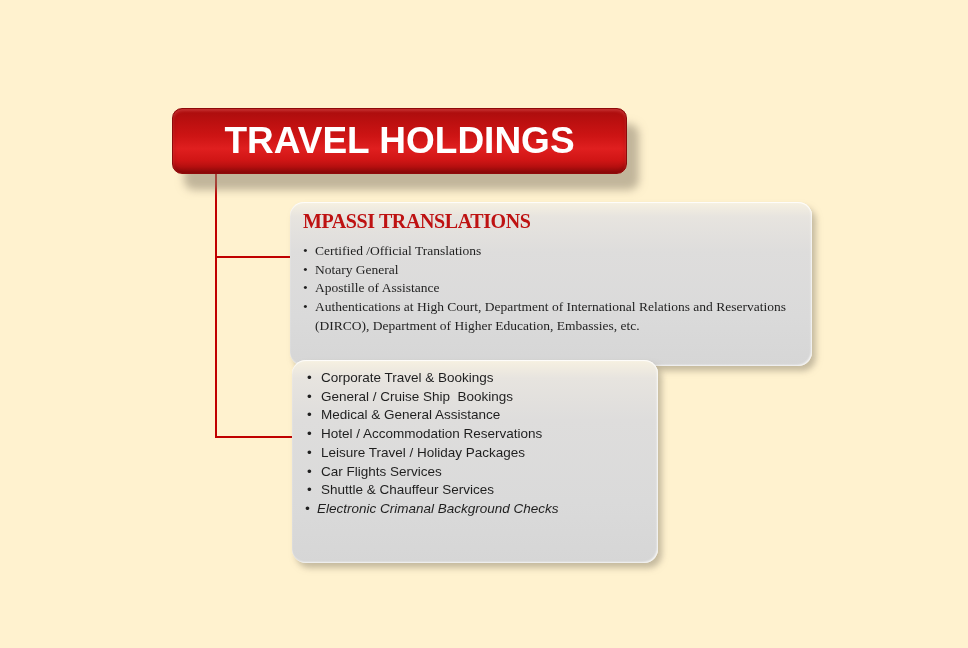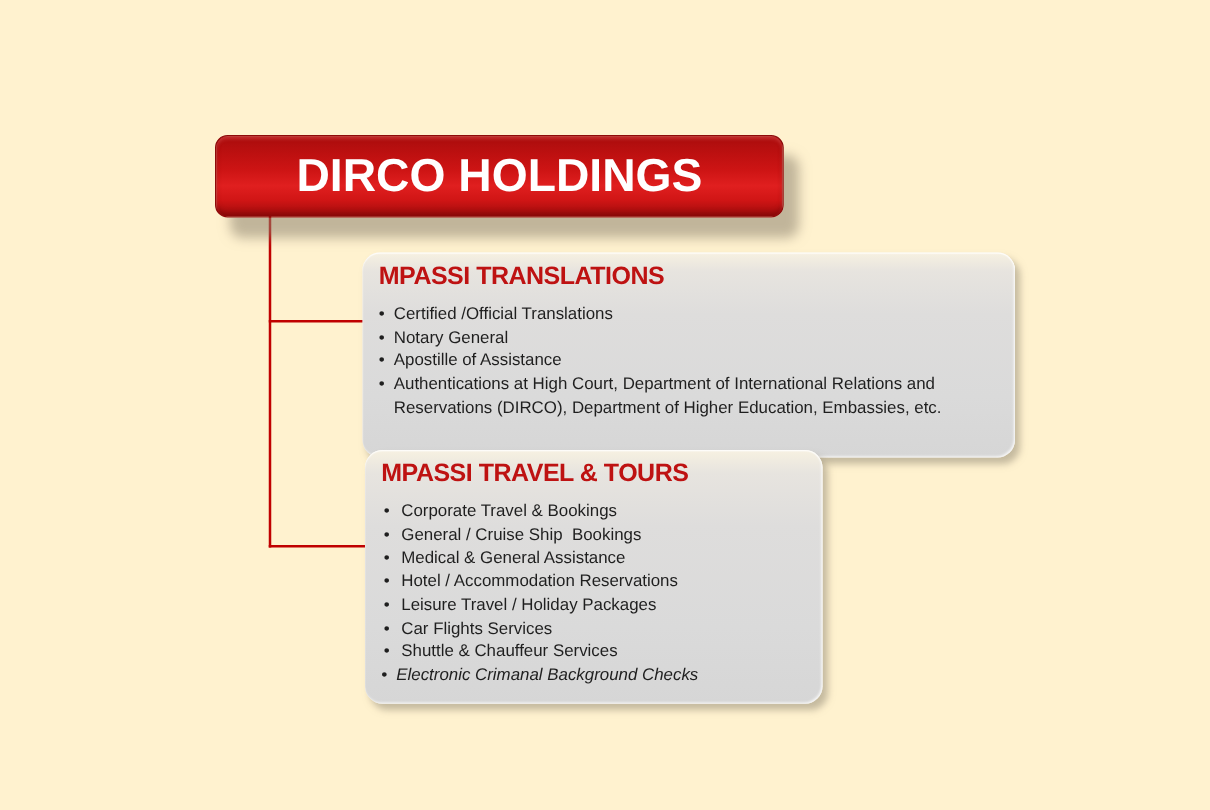--- a/index.html
+++ b/index.html
@@ -55,21 +55,21 @@
     position: absolute;
     border-radius: 14px;
     background: linear-gradient(180deg,
       #f7f1e1 0%, #e7e4df 9%, #dedddc 30%,
       #dadada 70%, #d6d6d6 100%);
     box-shadow:
       4px 5px 6px rgba(150, 140, 120, 0.55),
       inset 0 1px 1px rgba(255, 255, 255, 0.9),
       inset -1px -1px 2px rgba(255, 255, 255, 0.8);
   }
-  .panel-1 { left: 290px; top: 202px; width: 522px; height: 164px; }
+  .panel-1 { left: 290px; top: 202px; width: 522px; height: 164px; font-family: Liberation Serif, serif; }
   .panel-2 { left: 292px; top: 360px; width: 366px; height: 203px; }
 
   .panel h2 {
     margin: 0;
     padding: 8px 10px 0 13px;
     color: var(--heading-red, #BE1212);
     font-size: 20px;
     font-weight: bold;
     letter-spacing: -0.4px;
     white-space: nowrap;
@@ -100,39 +100,38 @@
 </head>
 <body>
 
 <div class="stage">
 
   <div class="connector v"></div>
   <div class="connector h1"></div>
   <div class="connector h2"></div>
 
   <div class="root-box">
-    <span class="root-title">DIRCO HOLDINGS</span>
+    <span class="root-title">TRAVEL HOLDINGS</span>
   </div>
 
   <section class="panel panel-1">
     <h2>MPASSI TRANSLATIONS</h2>
     <ul>
 
         <li>Certified /Official Translations</li>
 
         <li>Notary General</li>
 
         <li>Apostille of Assistance</li>
 
         <li>Authentications at High Court, Department of International Relations and Reservations (DIRCO), Department of Higher Education, Embassies, etc.</li>
       </ul>
   </section>
 
   <section class="panel panel-2">
-    <h2>MPASSI TRAVEL &amp; TOURS</h2>
     <ul>
 
         <li>Corporate Travel &amp; Bookings</li>
 
         <li>General / Cruise Ship  Bookings</li>
 
         <li>Medical &amp; General Assistance</li>
 
         <li>Hotel / Accommodation Reservations</li>
 

